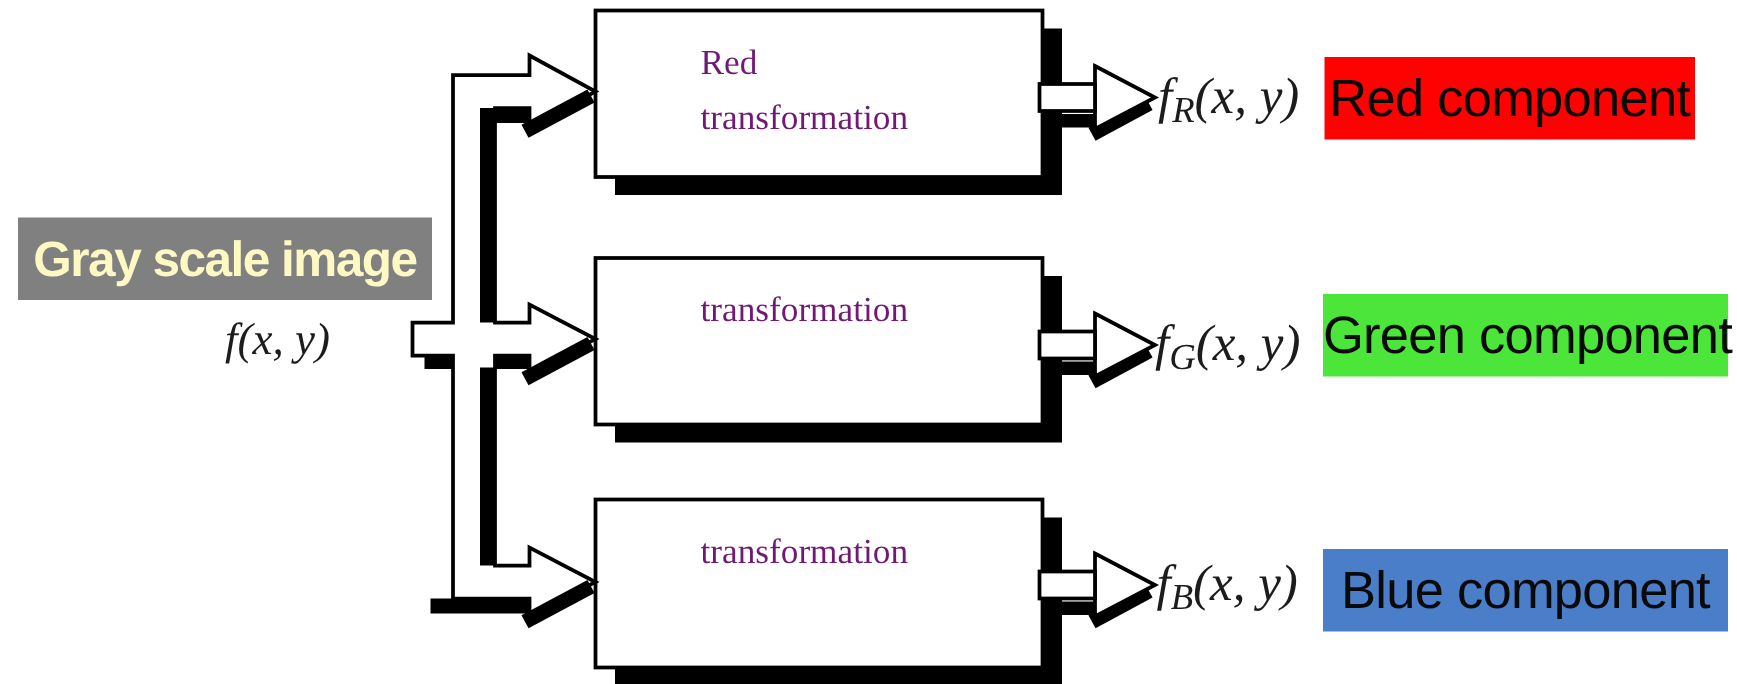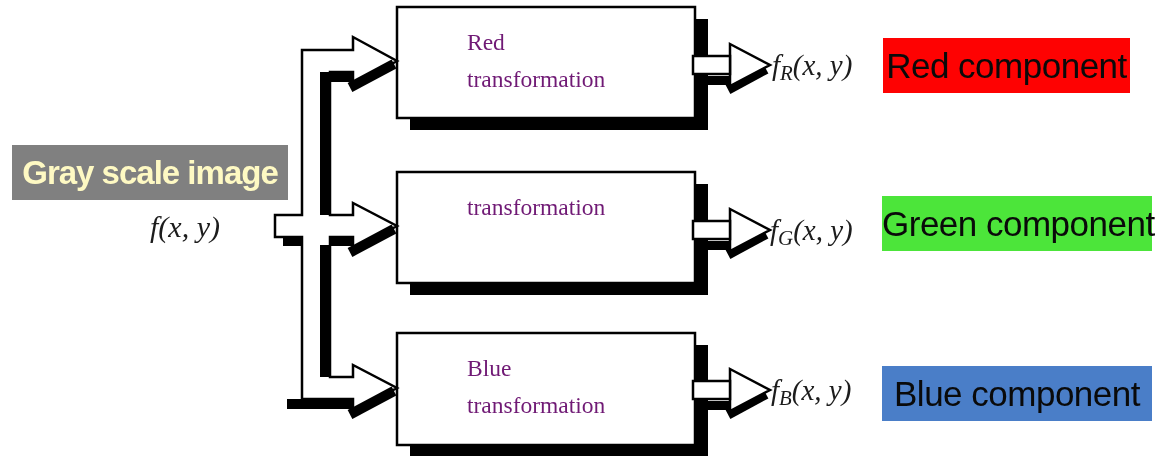--- a/index.html
+++ b/index.html
@@ -18,21 +18,21 @@
   }
 
   .signal {
     font-family:"Liberation Serif", "DejaVu Serif", serif;
     font-style:italic; color:#1c1c1c; white-space:nowrap;
   }
   .input-signal {
     left:150px; top:210px; width:118px; height:34px;
     font-size:30px; line-height:34px; text-align:left;
   }
-  .output-signal { font-size:29px; line-height:40px; }
+  .output-signal { font-size:34px; line-height:40px; }
   .sub { font-size:0.72em; vertical-align:-0.25em; font-style:italic; }
 
   .box-text {
     left:467px; width:220px;
     font-family:"Liberation Serif", "DejaVu Serif", serif;
     font-size:23.5px; line-height:37px; color:#701a75;
   }
 
   .component-label {
     height:55px; line-height:55px; text-align:center;
@@ -112,21 +112,20 @@
 
   <div class="abs box-text" style="top:189px;">
     <div>transformation</div>
   </div>
   <div class="abs signal output-signal" style="left:770px; top:210px;">
     <span>f</span><span class="sub">G</span><span>(x, y)</span>
   </div>
   <div class="abs component-label" style="left: 882px; top: 196px; width: 270px; background-color: rgb(76, 229, 58);">Green component</div>
 
   <div class="abs box-text" style="top:350px;">
-    <div>Blue</div>
     <div>transformation</div>
   </div>
   <div class="abs signal output-signal" style="left:771px; top:370px;">
     <span>f</span><span class="sub">B</span><span>(x, y)</span>
   </div>
   <div class="abs component-label" style="left: 882px; top: 366px; width: 270px; background-color: rgb(74, 126, 200);">Blue component</div>
 
 </div>
 
 </body></html>

